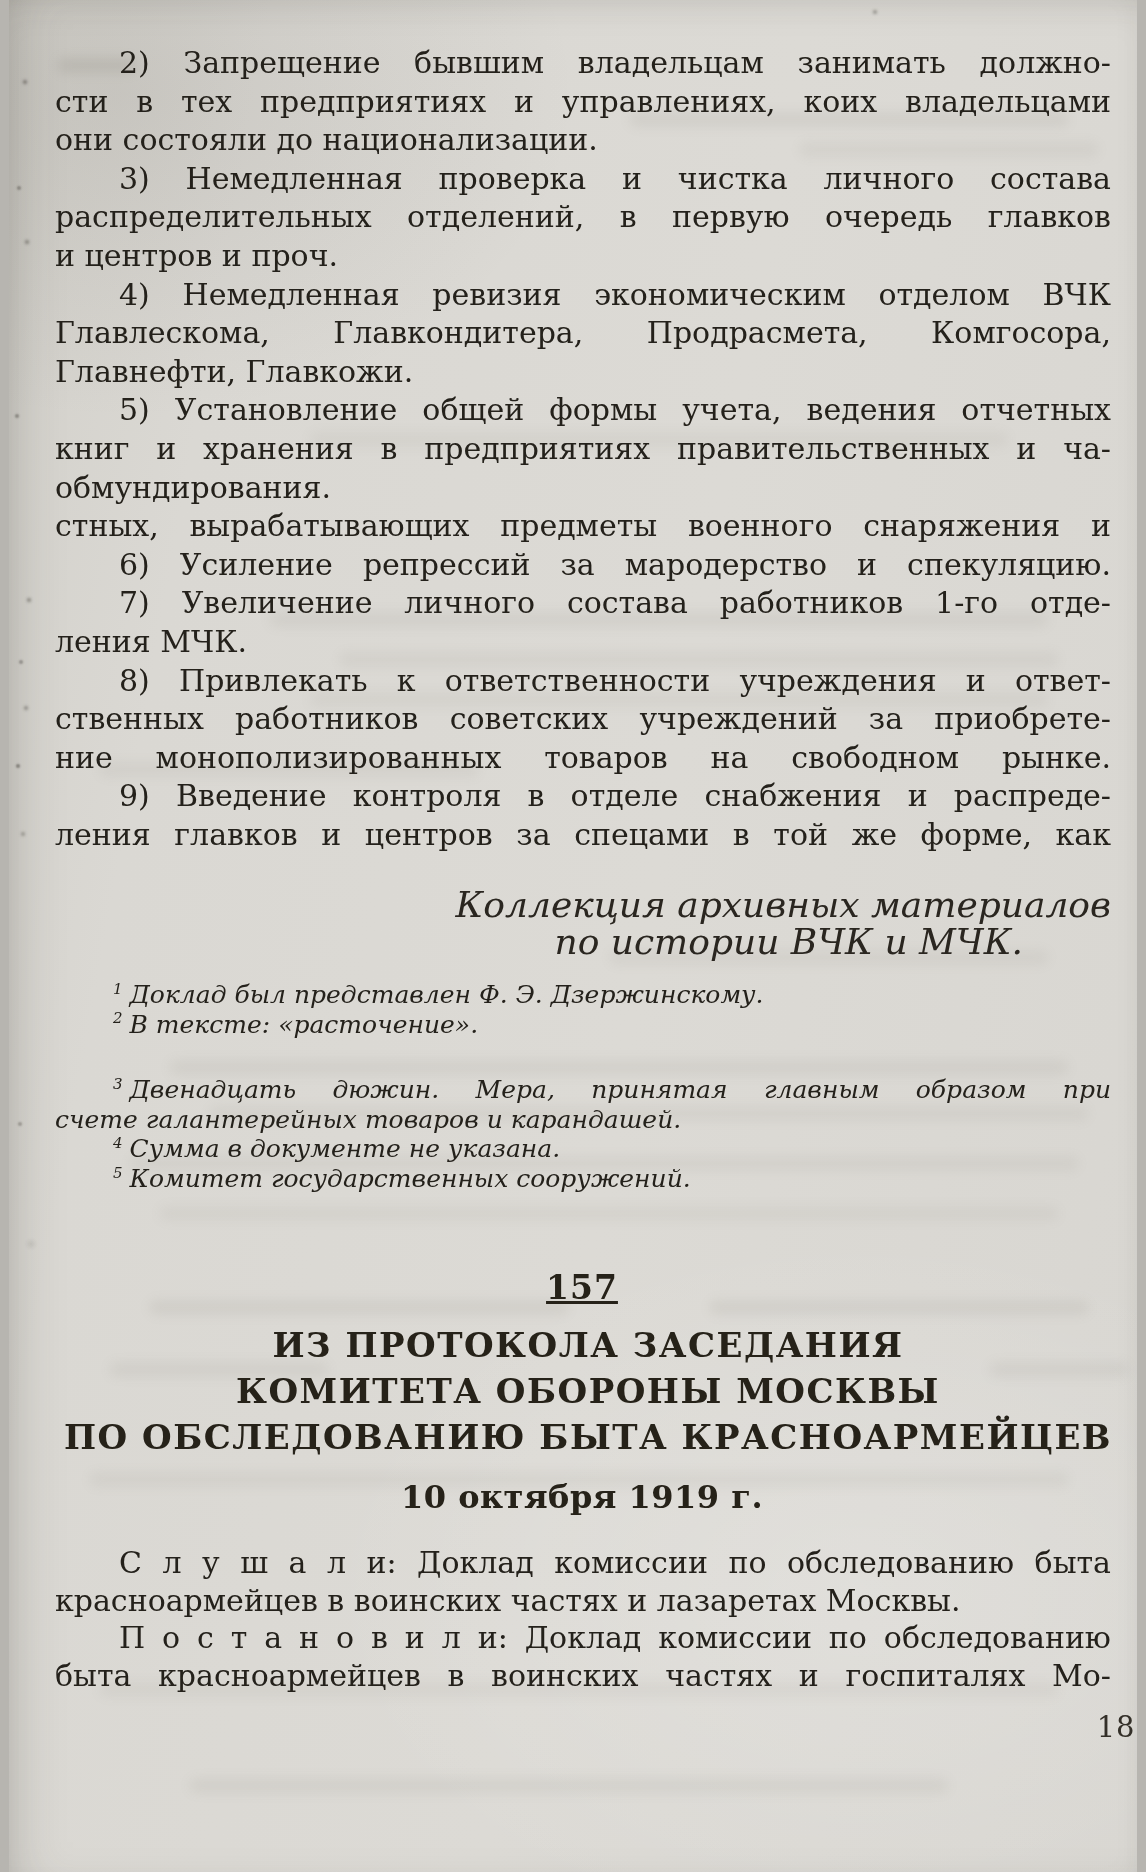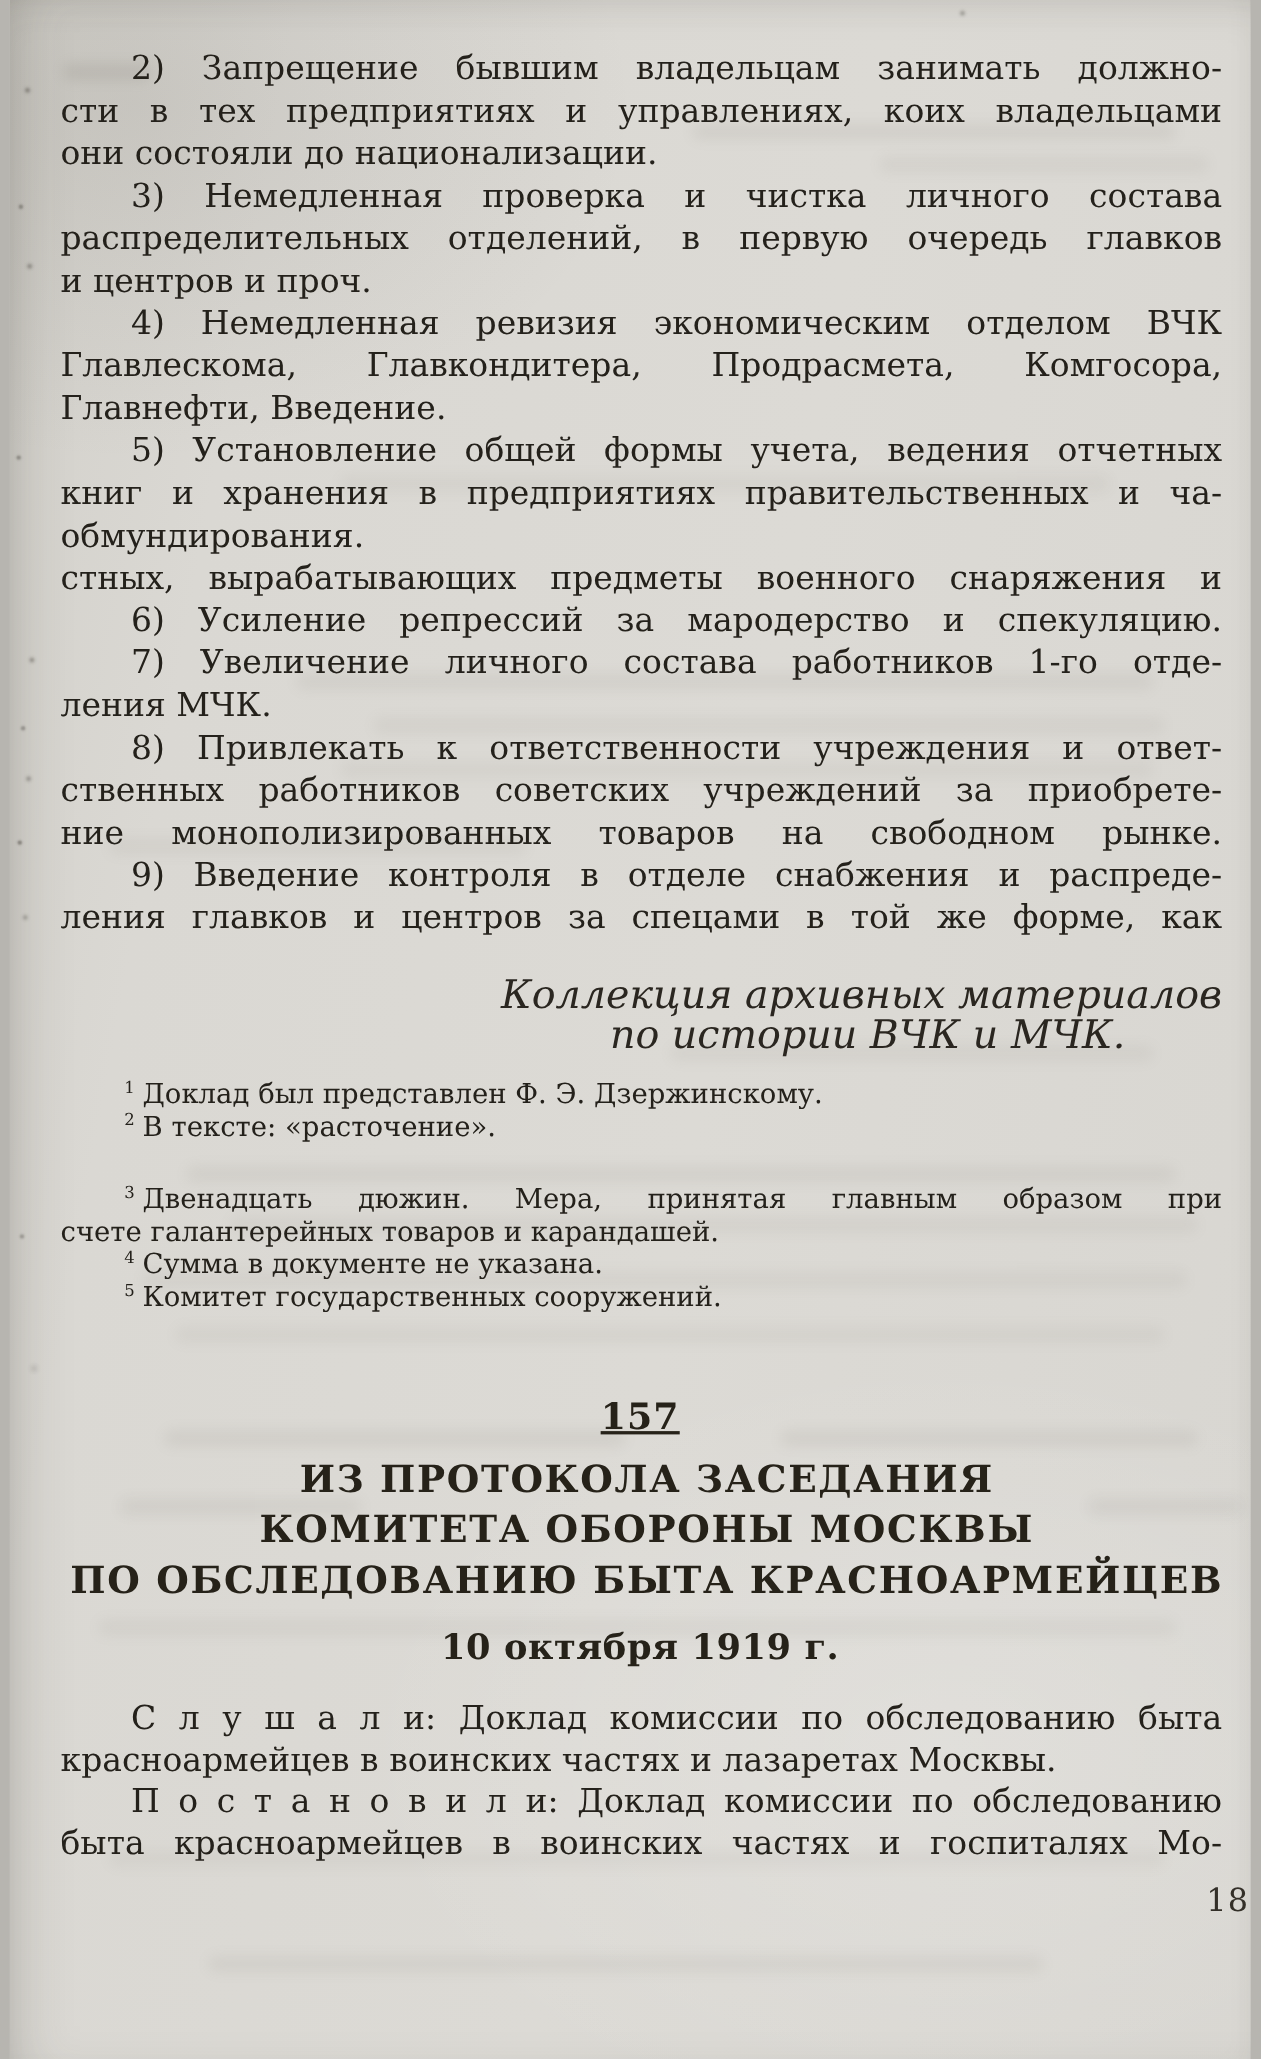--- a/index.html
+++ b/index.html
@@ -18,21 +18,21 @@
   
   .main{position:absolute;left:46px;top:44px;width:1056px;font-size:30px;line-height:38.6px;}
   .bline{text-align:justify;text-justify:inter-word;}
   .bline.j{text-align-last:justify;}
   .bline.jl{text-align-last:left;}
   .ind{text-indent:64px;}
   .attribution{position:absolute;left:46px;top:886px;width:1056px;font-style:italic;
                font-size:36px;line-height:37px;text-align:right;color:#2a2620;}
   .attribution .l2{padding-right:88px;}
   .footnotes{position:absolute;left:46px;top:980px;width:1056px;font-size:25px;line-height:29.6px;}
-  .fline{text-align:justify;text-align-last:left;}
+  .fline{text-align:justify;text-align-last:left;font-style:italic;}
   .fline.j{text-align-last:justify;margin-top:36px;}
   .fline.ind{text-indent:58px;}
   .fline sup{font-size:15px;line-height:0;vertical-align:super;margin-right:7px;}
   .section{position:absolute;left:0;top:1268px;width:1146px;text-align:center;font-weight:bold;color:#262219;}
   .section-number{font-size:33px;line-height:40px;margin-bottom:14px;letter-spacing:1px;text-decoration:underline;}
   .section-title{font-size:34px;line-height:46px;letter-spacing:1.5px;margin-left:12px;}
   .section-date{font-size:32px;line-height:40px;margin-top:17px;letter-spacing:.5px;}
   .excerpt{position:absolute;left:46px;top:1544px;width:1056px;font-size:30px;line-height:37.6px;}
   .page-number{position:absolute;left:0;top:1710px;width:1146px;text-align:right;
                font-size:29px;color:#332f28;letter-spacing:1px;}
@@ -78,21 +78,21 @@
 
   <div class="main">
     <div class="bline ind j">2) Запрещение бывшим владельцам занимать должно-</div>
     <div class="bline j">сти в тех предприятиях и управлениях, коих владельцами</div>
     <div class="bline jl">они состояли до национализации.</div>
     <div class="bline ind j">3) Немедленная проверка и чистка личного состава</div>
     <div class="bline j">распределительных отделений, в первую очередь главков</div>
     <div class="bline jl">и центров и проч.</div>
     <div class="bline ind j">4) Немедленная ревизия экономическим отделом ВЧК</div>
     <div class="bline j">Главлескома, Главкондитера, Продрасмета, Комгосора,</div>
-    <div class="bline jl">Главнефти, Введение.</div>
+    <div class="bline jl">Главнефти, Главкожи.</div>
     <div class="bline ind j">5) Установление общей формы учета, ведения отчетных</div>
     <div class="bline j">книг и хранения в предприятиях правительственных и ча-</div>
     <div class="bline jl">обмундирования.</div>
     <div class="bline j">стных, вырабатывающих предметы военного снаряжения и</div>
     <div class="bline ind j">6) Усиление репрессий за мародерство и спекуляцию.</div>
     <div class="bline ind j">7) Увеличение личного состава работников 1-го отде-</div>
     <div class="bline jl">ления МЧК.</div>
     <div class="bline ind j">8) Привлекать к ответственности учреждения и ответ-</div>
     <div class="bline j">ственных работников советских учреждений за приобрете-</div>
     <div class="bline j">ние монополизированных товаров на свободном рынке.</div>

